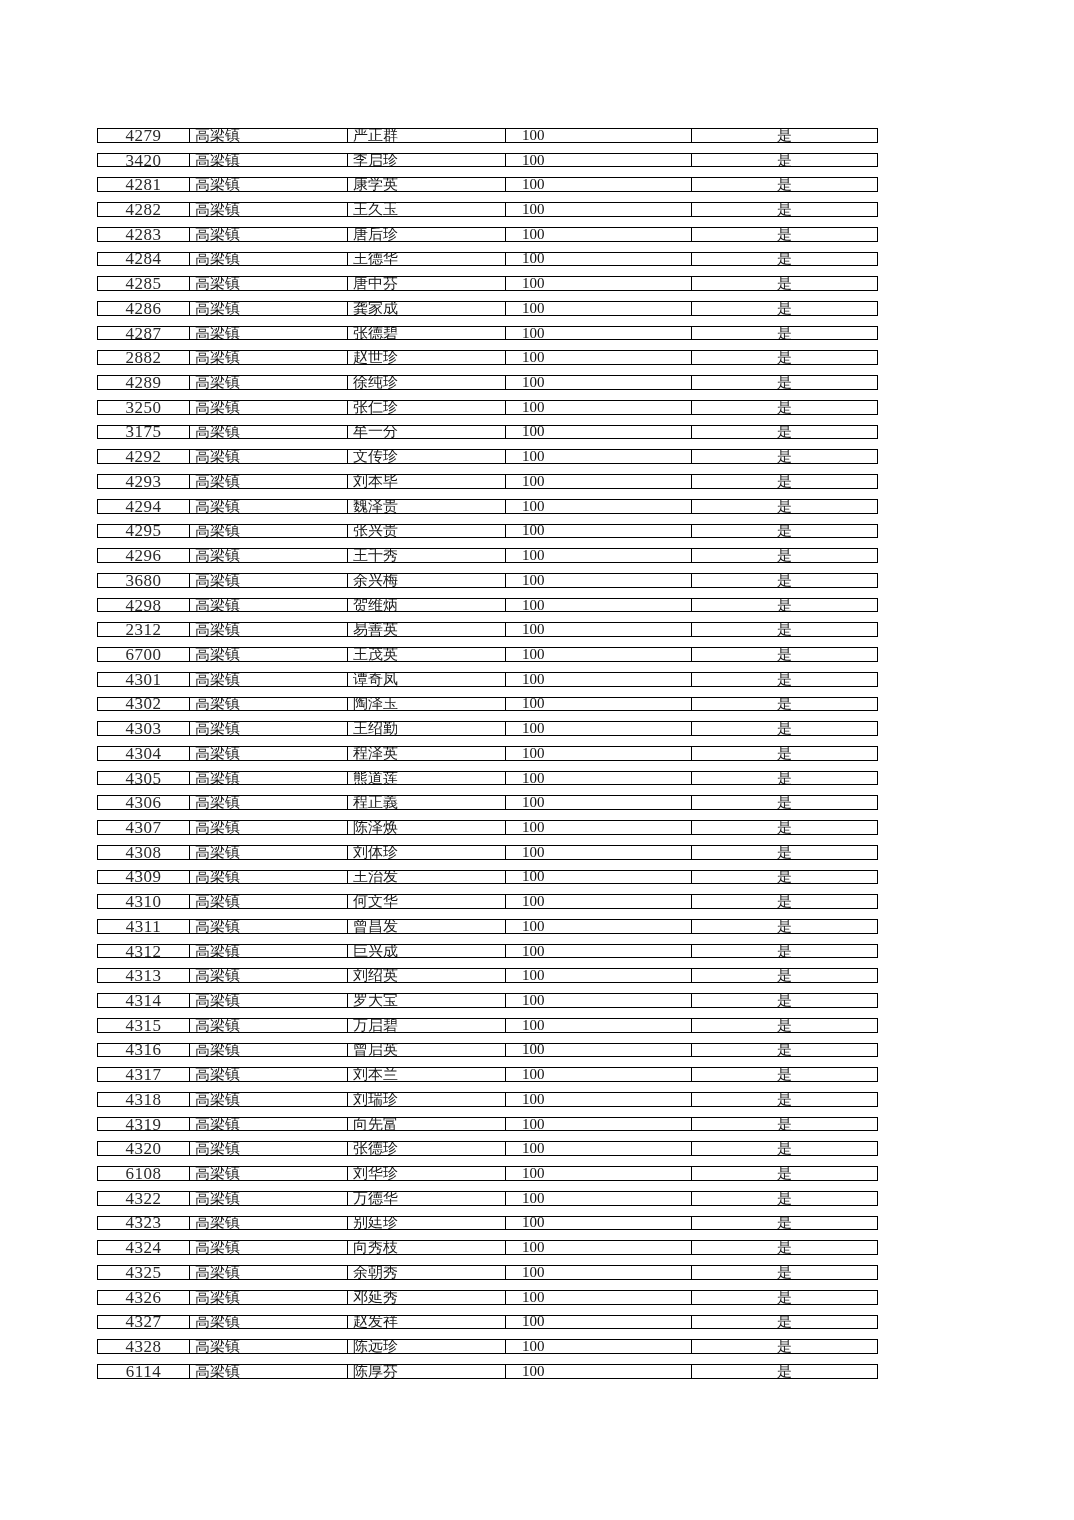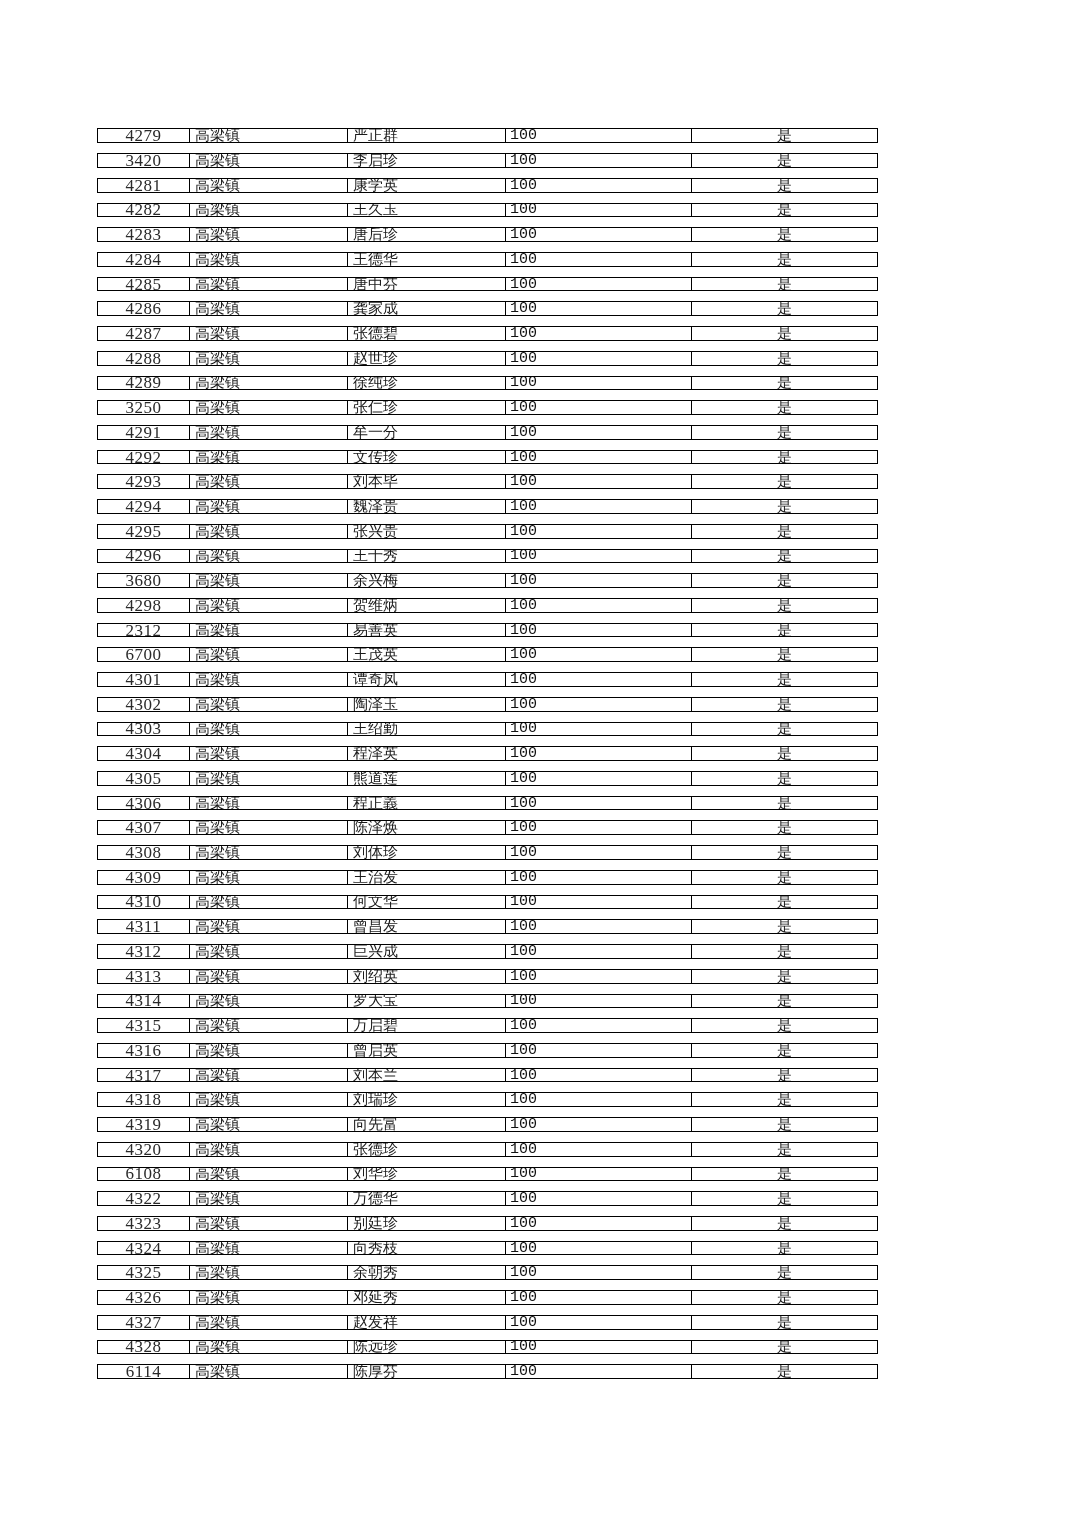--- a/index.html
+++ b/index.html
@@ -17,21 +17,20 @@
   }
   .records {
     position: absolute;
     left: 97px;
     top: 128px;
     width: 781px;
     height: 1251px;
     display: flex;
     flex-direction: column;
     gap: 10px;
-    justify-content: flex-end;
   }
   .row {
     flex: 1 1 0;
     min-height: 0;
     display: grid;
     grid-template-columns: 91px 158px 158px 186px 1fr;
     border: 1.5px solid #000000;
     box-sizing: border-box;
     background: #ffffff;
   }
@@ -53,22 +52,22 @@
     font-size: 17px;
     color: #2a2a2a;
     letter-spacing: 0.5px;
   }
   .c-town, .c-name {
     padding-left: 5px;
     font-size: 15px;
     font-family: "Liberation Serif", "DejaVu Sans", serif;
   }
   .c-score {
-    padding-left: 4px;
-    font-family: Liberation Mono, monospace;
+    padding-left: 16px;
+    font-family: Liberation Serif, serif;
     font-size: 15px;
     color: #111111;
   }
   .c-flag {
     justify-content: center;
     font-size: 15px;
     font-family: "Liberation Serif", "DejaVu Sans", serif;
   }
 </style>
 </head>
@@ -133,42 +132,42 @@
         <div class="cell c-flag">是</div>
       </div>
       <div class="row">
         <div class="cell c-id">4287</div>
         <div class="cell c-town">高梁镇</div>
         <div class="cell c-name">张德碧</div>
         <div class="cell c-score">100</div>
         <div class="cell c-flag">是</div>
       </div>
       <div class="row">
-        <div class="cell c-id">4288</div>
+        <div class="cell c-id">2882</div>
         <div class="cell c-town">高梁镇</div>
         <div class="cell c-name">赵世珍</div>
         <div class="cell c-score">100</div>
         <div class="cell c-flag">是</div>
       </div>
       <div class="row">
         <div class="cell c-id">4289</div>
         <div class="cell c-town">高梁镇</div>
         <div class="cell c-name">徐纯珍</div>
         <div class="cell c-score">100</div>
         <div class="cell c-flag">是</div>
       </div>
       <div class="row">
         <div class="cell c-id">3250</div>
         <div class="cell c-town">高梁镇</div>
         <div class="cell c-name">张仁珍</div>
         <div class="cell c-score">100</div>
         <div class="cell c-flag">是</div>
       </div>
       <div class="row">
-        <div class="cell c-id">4291</div>
+        <div class="cell c-id">3175</div>
         <div class="cell c-town">高梁镇</div>
         <div class="cell c-name">牟一分</div>
         <div class="cell c-score">100</div>
         <div class="cell c-flag">是</div>
       </div>
       <div class="row">
         <div class="cell c-id">4292</div>
         <div class="cell c-town">高梁镇</div>
         <div class="cell c-name">文传珍</div>
         <div class="cell c-score">100</div>

